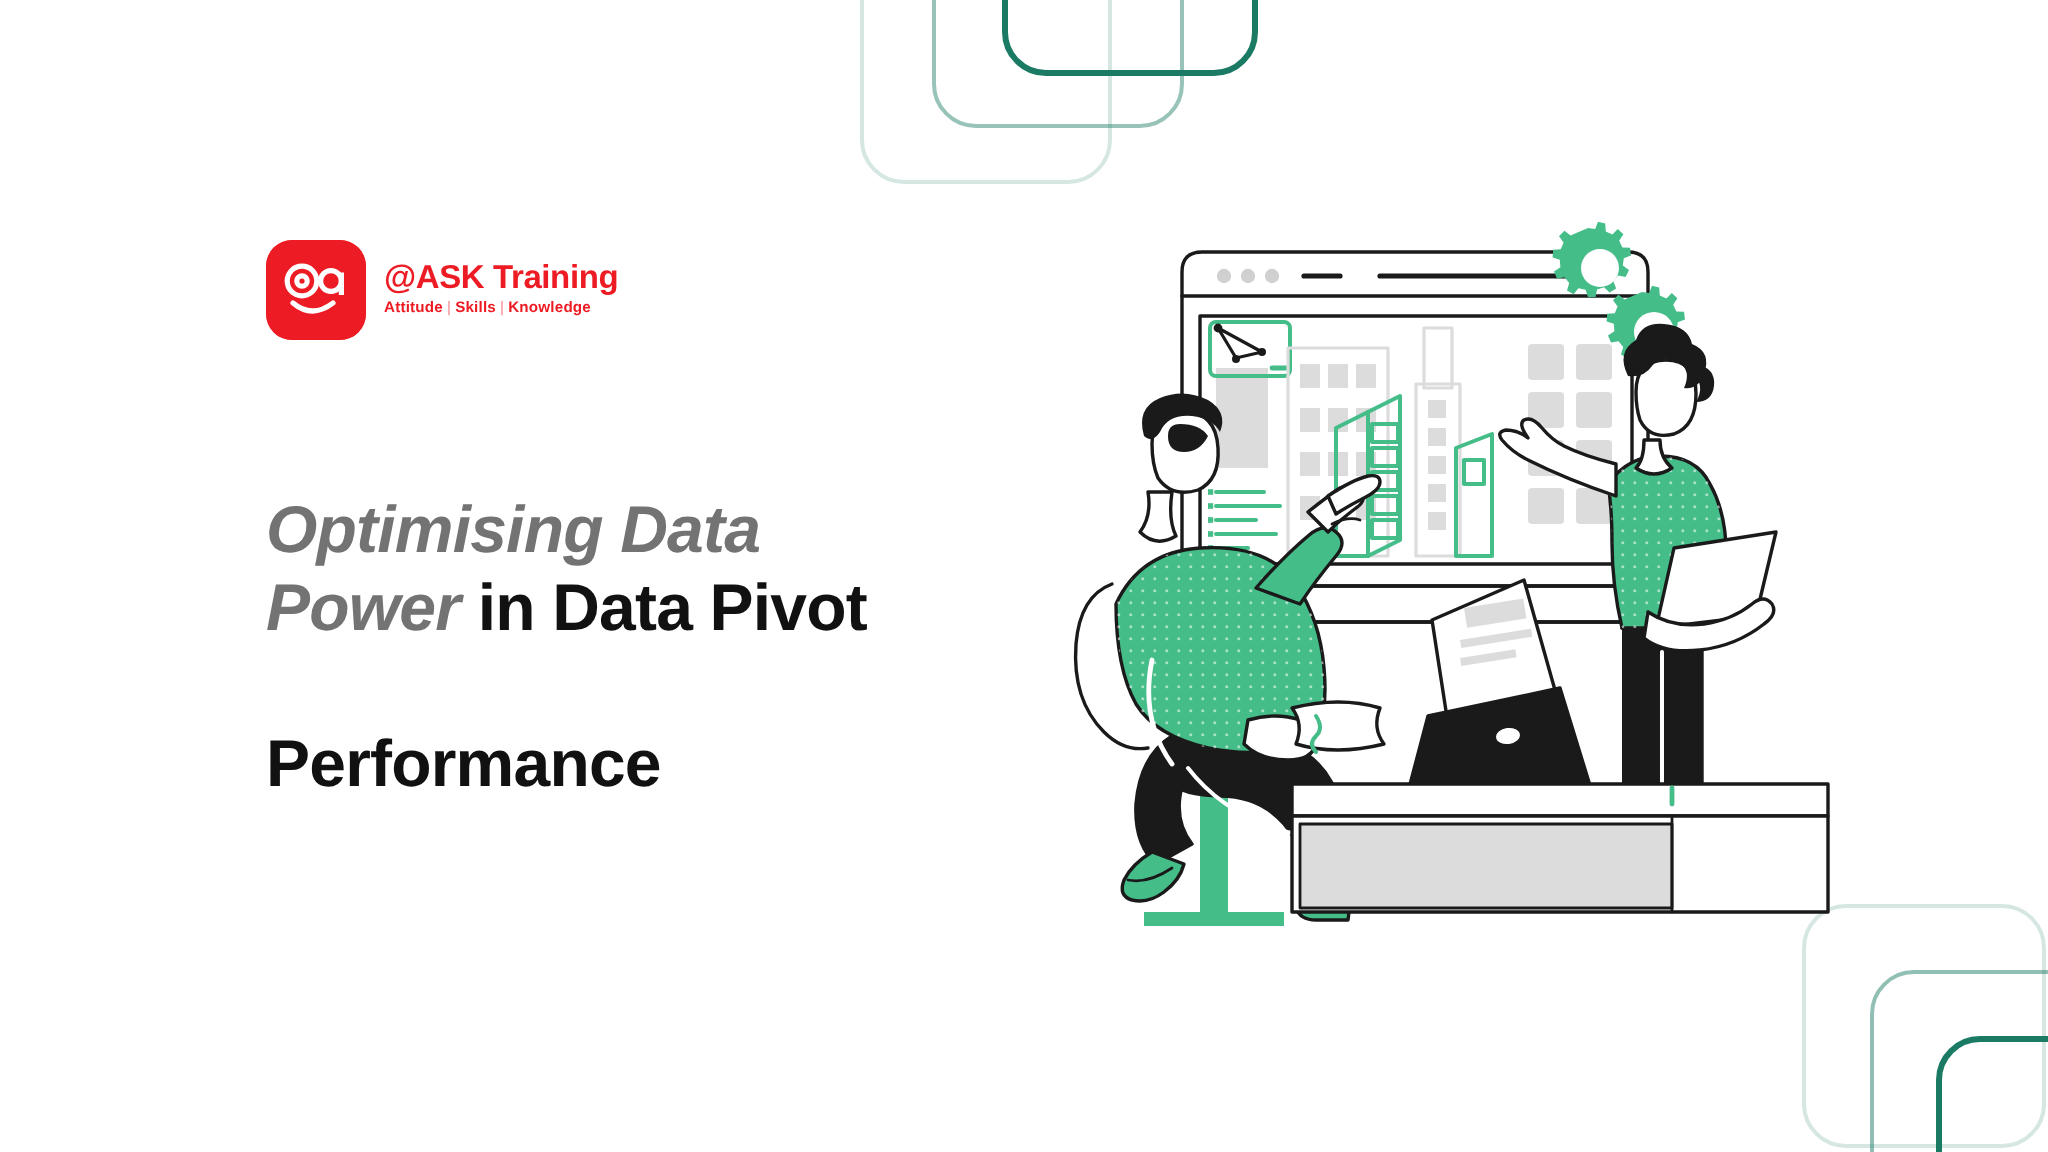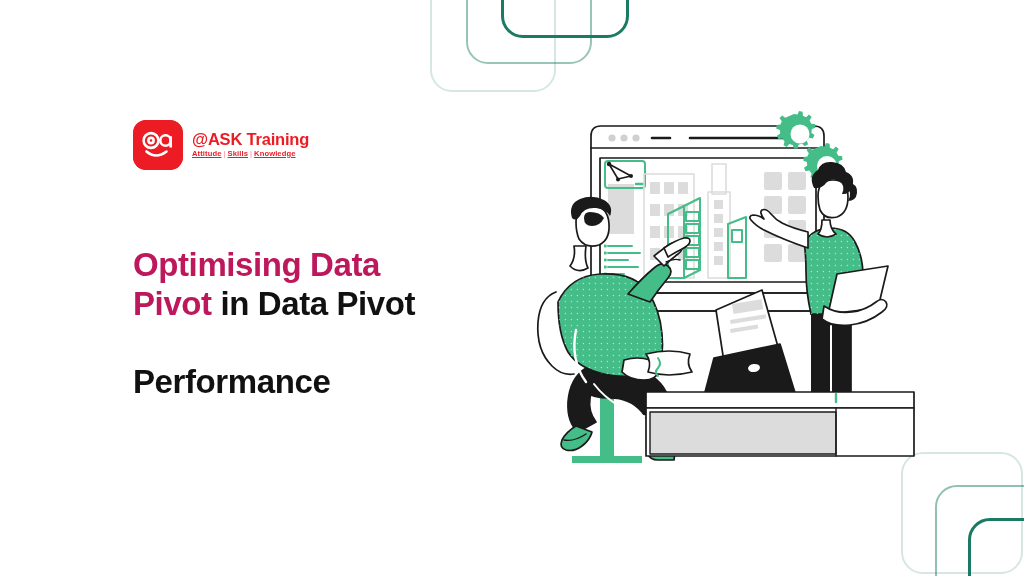--- a/index.html
+++ b/index.html
@@ -21,30 +21,30 @@
 
   .deco-br-1{width:118px;height:118px;left:901px;top:452px;border-width:2px;border-color:rgba(26,122,99,0.18);}
   .deco-br-2{width:118px;height:118px;left:935px;top:485px;border-width:2px;border-color:rgba(26,122,99,0.48);}
   .deco-br-3{width:118px;height:118px;left:968px;top:518px;border-width:3px;border-color:rgba(26,122,99,1);}
 
   
   .logo-block{position:absolute;left:133px;top:120px;display:flex;align-items:center;gap:9px;}
   .logo-mark{width:50px;height:50px;border-radius:13px;background:#ed1c24;display:block;}
   .logo-text{display:flex;flex-direction:column;justify-content:center;}
   .logo-name{color:#ed1c24;font-size:16.5px;font-weight:bold;line-height:1.05;letter-spacing:-0.2px;white-space:nowrap;}
-  .logo-tag{color:#ed1c24;font-size:7.6px;font-weight:bold;line-height:1.3;margin-top:0;white-space:nowrap;letter-spacing:0.1px;text-decoration:underline;}
+  .logo-tag{color:#ed1c24;font-size:7.6px;font-weight:bold;line-height:1.3;margin-top:0;white-space:nowrap;letter-spacing:0.1px;}
   .logo-tag span.sep{opacity:0.55;padding:0 2px;font-weight:normal;}
 
   
   .headline{
     position:absolute;left:133px;top:224px;width:420px;
     font-size:33px;font-weight:bold;line-height:1.18;
     color:#111111;letter-spacing:-0.4px;
   }
-  .headline .accent{color:#be185d;}
+  .headline .accent{color:#737373;font-style:italic;}
 
   
   .illustration{position:absolute;left:528px;top:96px;width:392px;height:368px;}
   .illustration svg{display:block;width:100%;height:100%;}
 </style>
 </head>
 <body>
 
 <div class="stage">
 
@@ -70,21 +70,21 @@
     <div class="logo-text">
       <div class="logo-name">@ASK Training</div>
       <div class="logo-tag">
         <span>Attitude</span><span class="sep">|</span><span>Skills</span><span class="sep">|</span><span>Knowledge</span>
       </div>
     </div>
   </div>
 
   <h1 class="headline">
     <span class="accent">Optimising Data</span><br>
-    <span class="accent">Pivot</span><span> in Data Pivot</span><br>
+    <span class="accent">Power</span><span> in Data Pivot</span><br>
     <br>
     <span>Performance</span>
   </h1>
 
   <div class="illustration">
     <svg viewBox="0 0 392 368" xmlns="http://www.w3.org/2000/svg">
       <defs>
         <pattern id="dots" width="6" height="6" patternUnits="userSpaceOnUse">
           <circle cx="1.4" cy="1.4" r="0.75" fill="#ffffff" opacity="0.55"></circle>
         </pattern>

